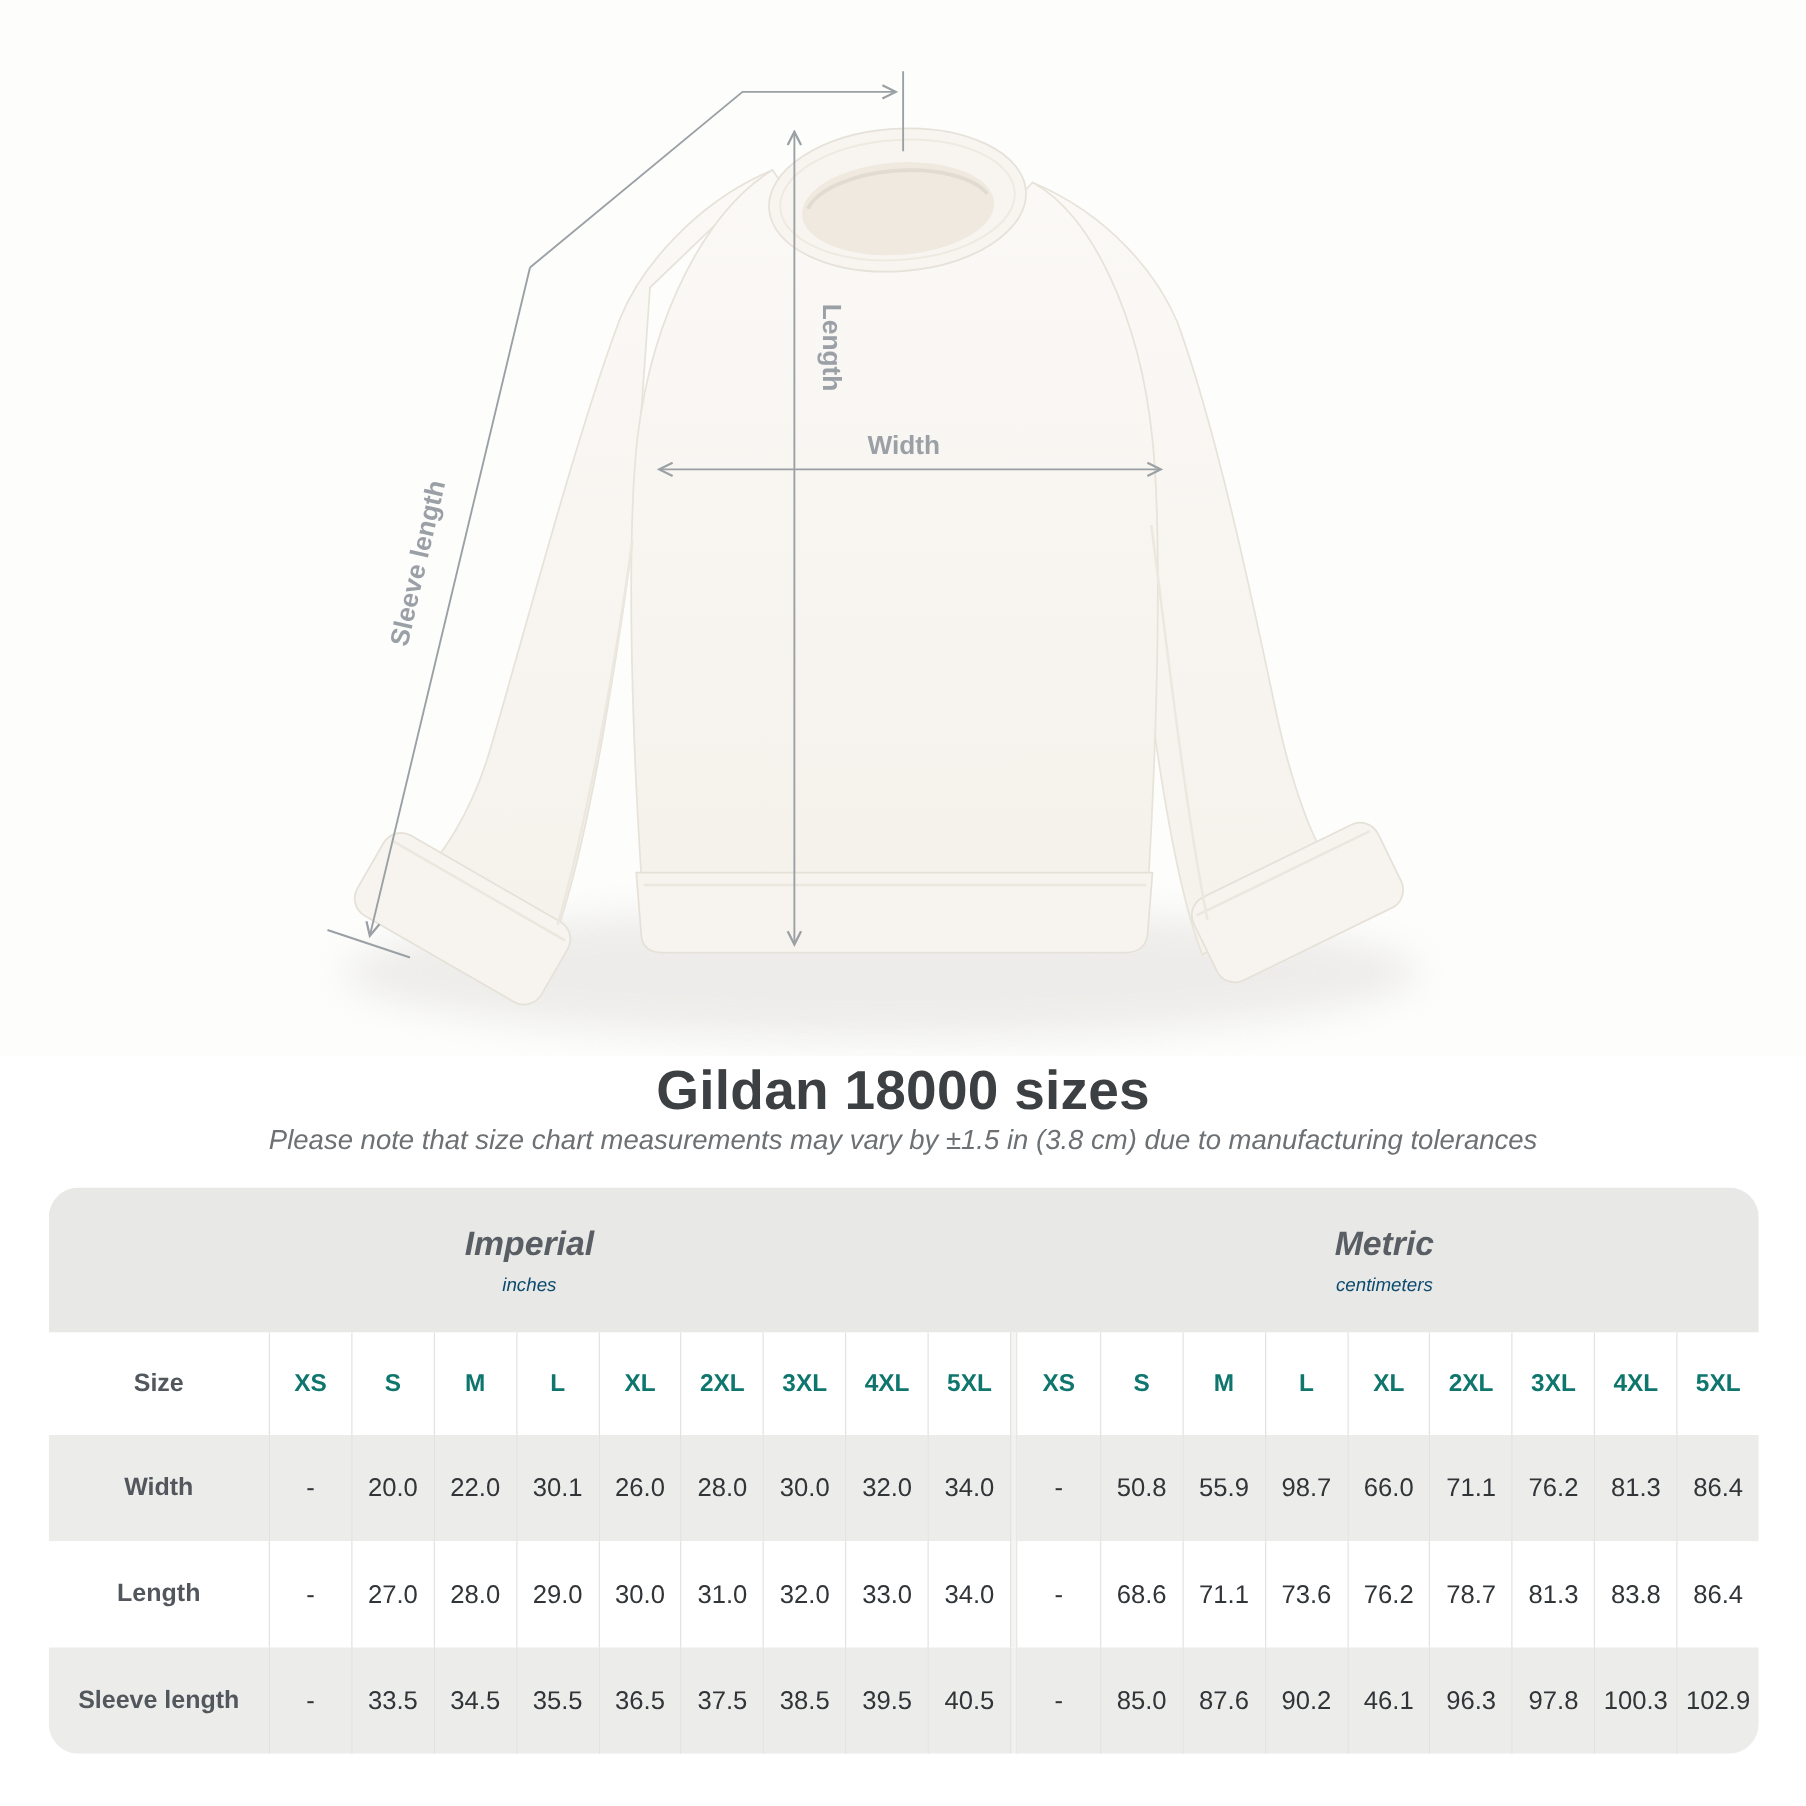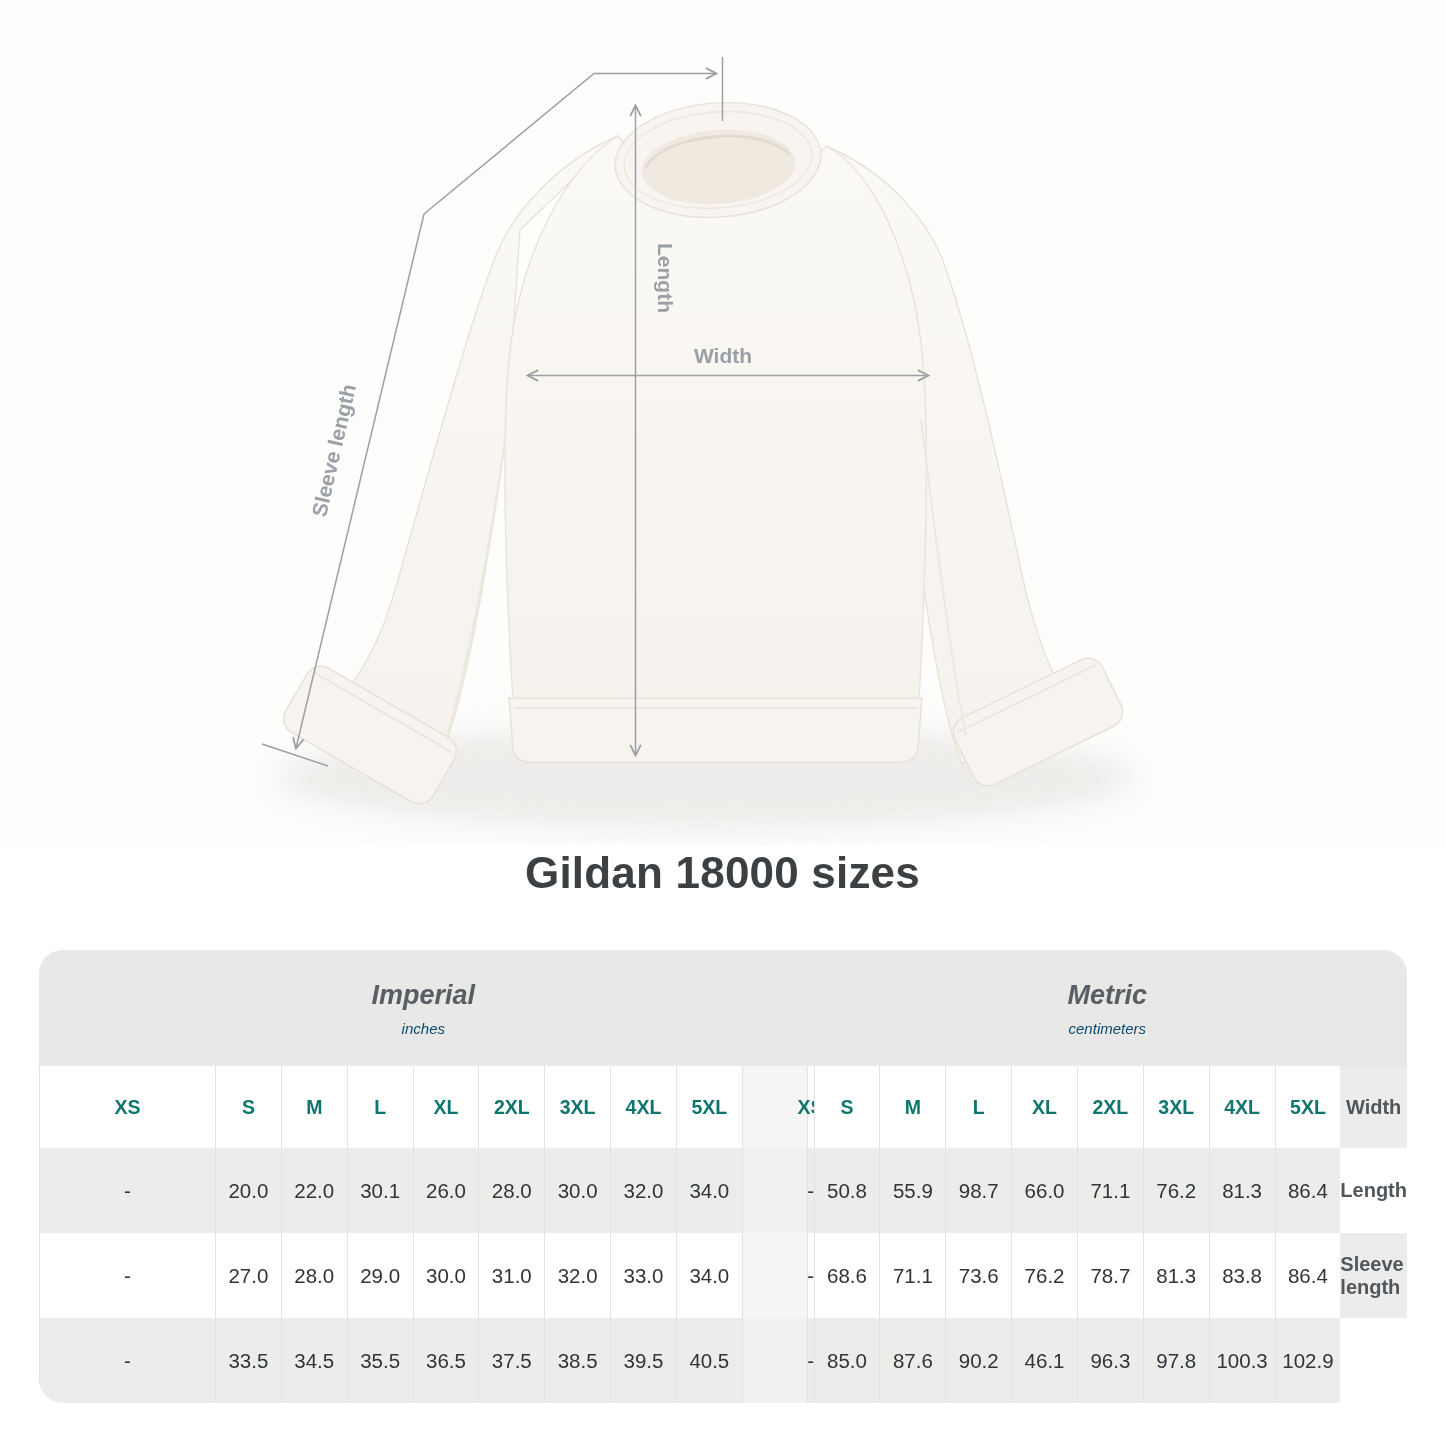--- a/index.html
+++ b/index.html
@@ -111,31 +111,35 @@
         <text x="723" y="363" text-anchor="middle">Width</text>
         <text transform="translate(658,278) rotate(90)" text-anchor="middle">Length</text>
         <text transform="translate(341,452) rotate(-77)" text-anchor="middle">Sleeve length</text>
       </g>
     </svg>
   </div>
 
   <div class="title-wrap">
     <h1>Gildan 18000 sizes</h1>
   </div>
+  <div class="note-wrap">
+    <p>Please note that size chart measurements may vary by ±1.5 in (3.8 cm) due to manufacturing tolerances</p>
+  </div>
 
   <div class="size-table">
     <div class="band band-left">
       <div class="uname">Imperial</div>
       <div class="uunit">inches</div>
     </div>
     <div class="band band-right">
       <div class="uname">Metric</div>
       <div class="uunit">centimeters</div>
     </div>
 
+  <div class="cell lbl">Size</div>
       <div class="cell hdr bl">XS</div>
       <div class="cell hdr bl">S</div>
       <div class="cell hdr bl">M</div>
       <div class="cell hdr bl">L</div>
       <div class="cell hdr bl">XL</div>
       <div class="cell hdr bl">2XL</div>
       <div class="cell hdr bl">3XL</div>
       <div class="cell hdr bl">4XL</div>
       <div class="cell hdr bl">5XL</div>
       <div class="cell divc"></div>

